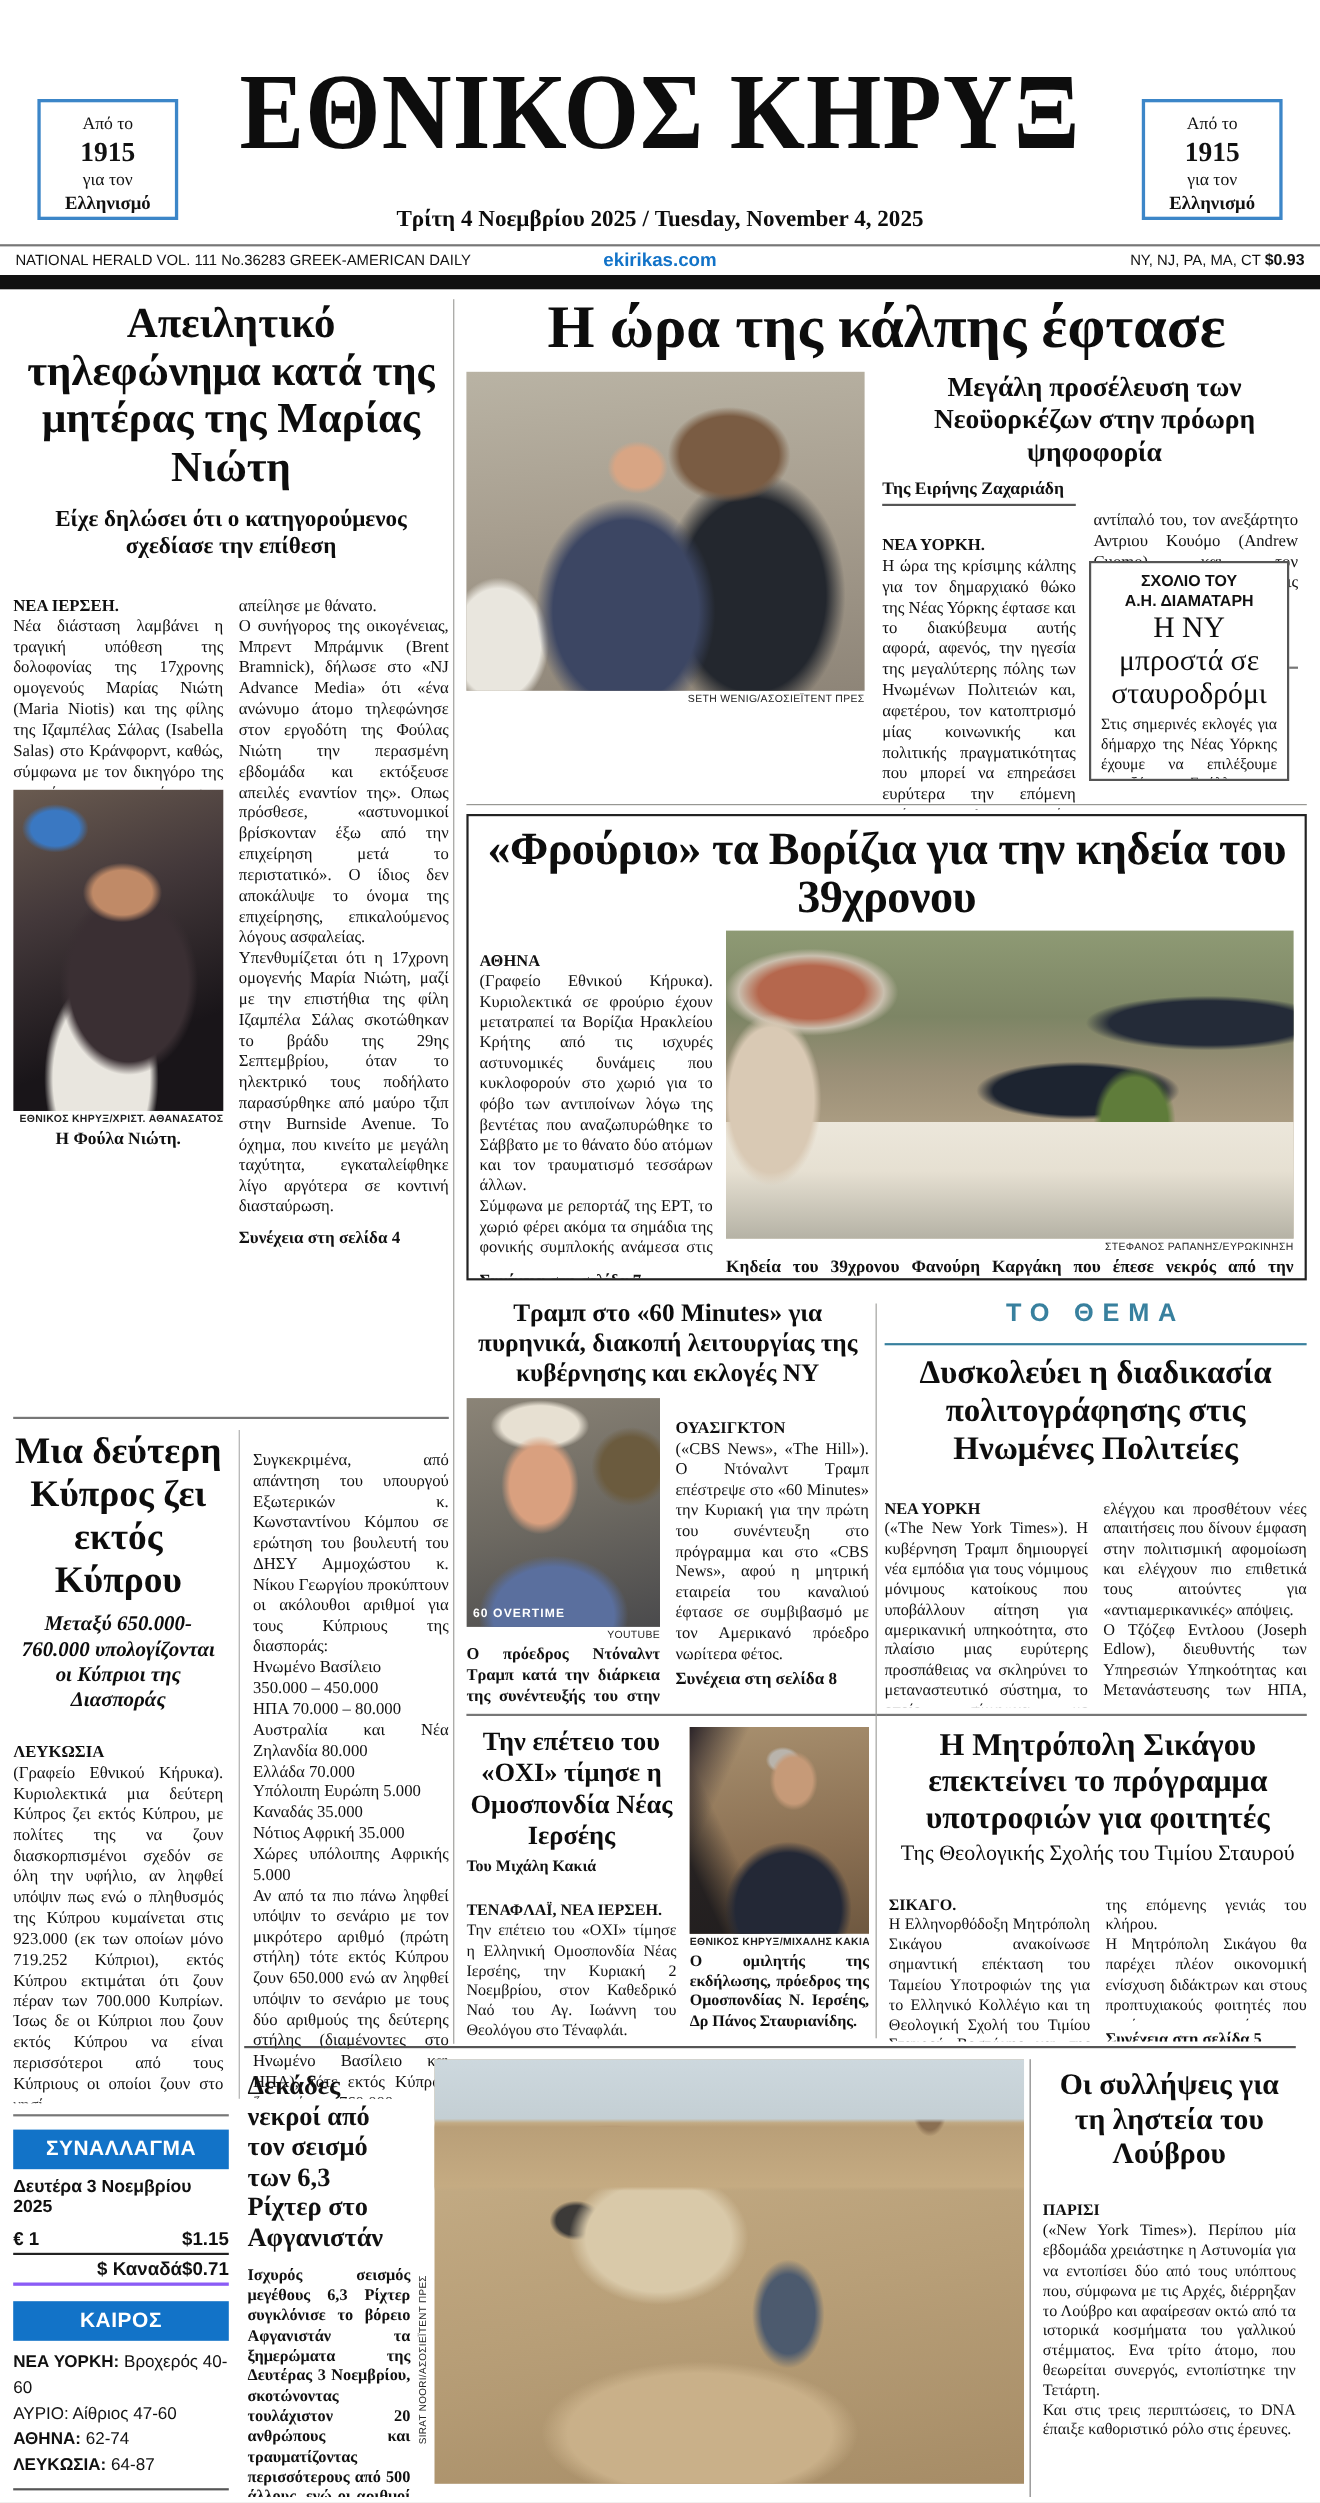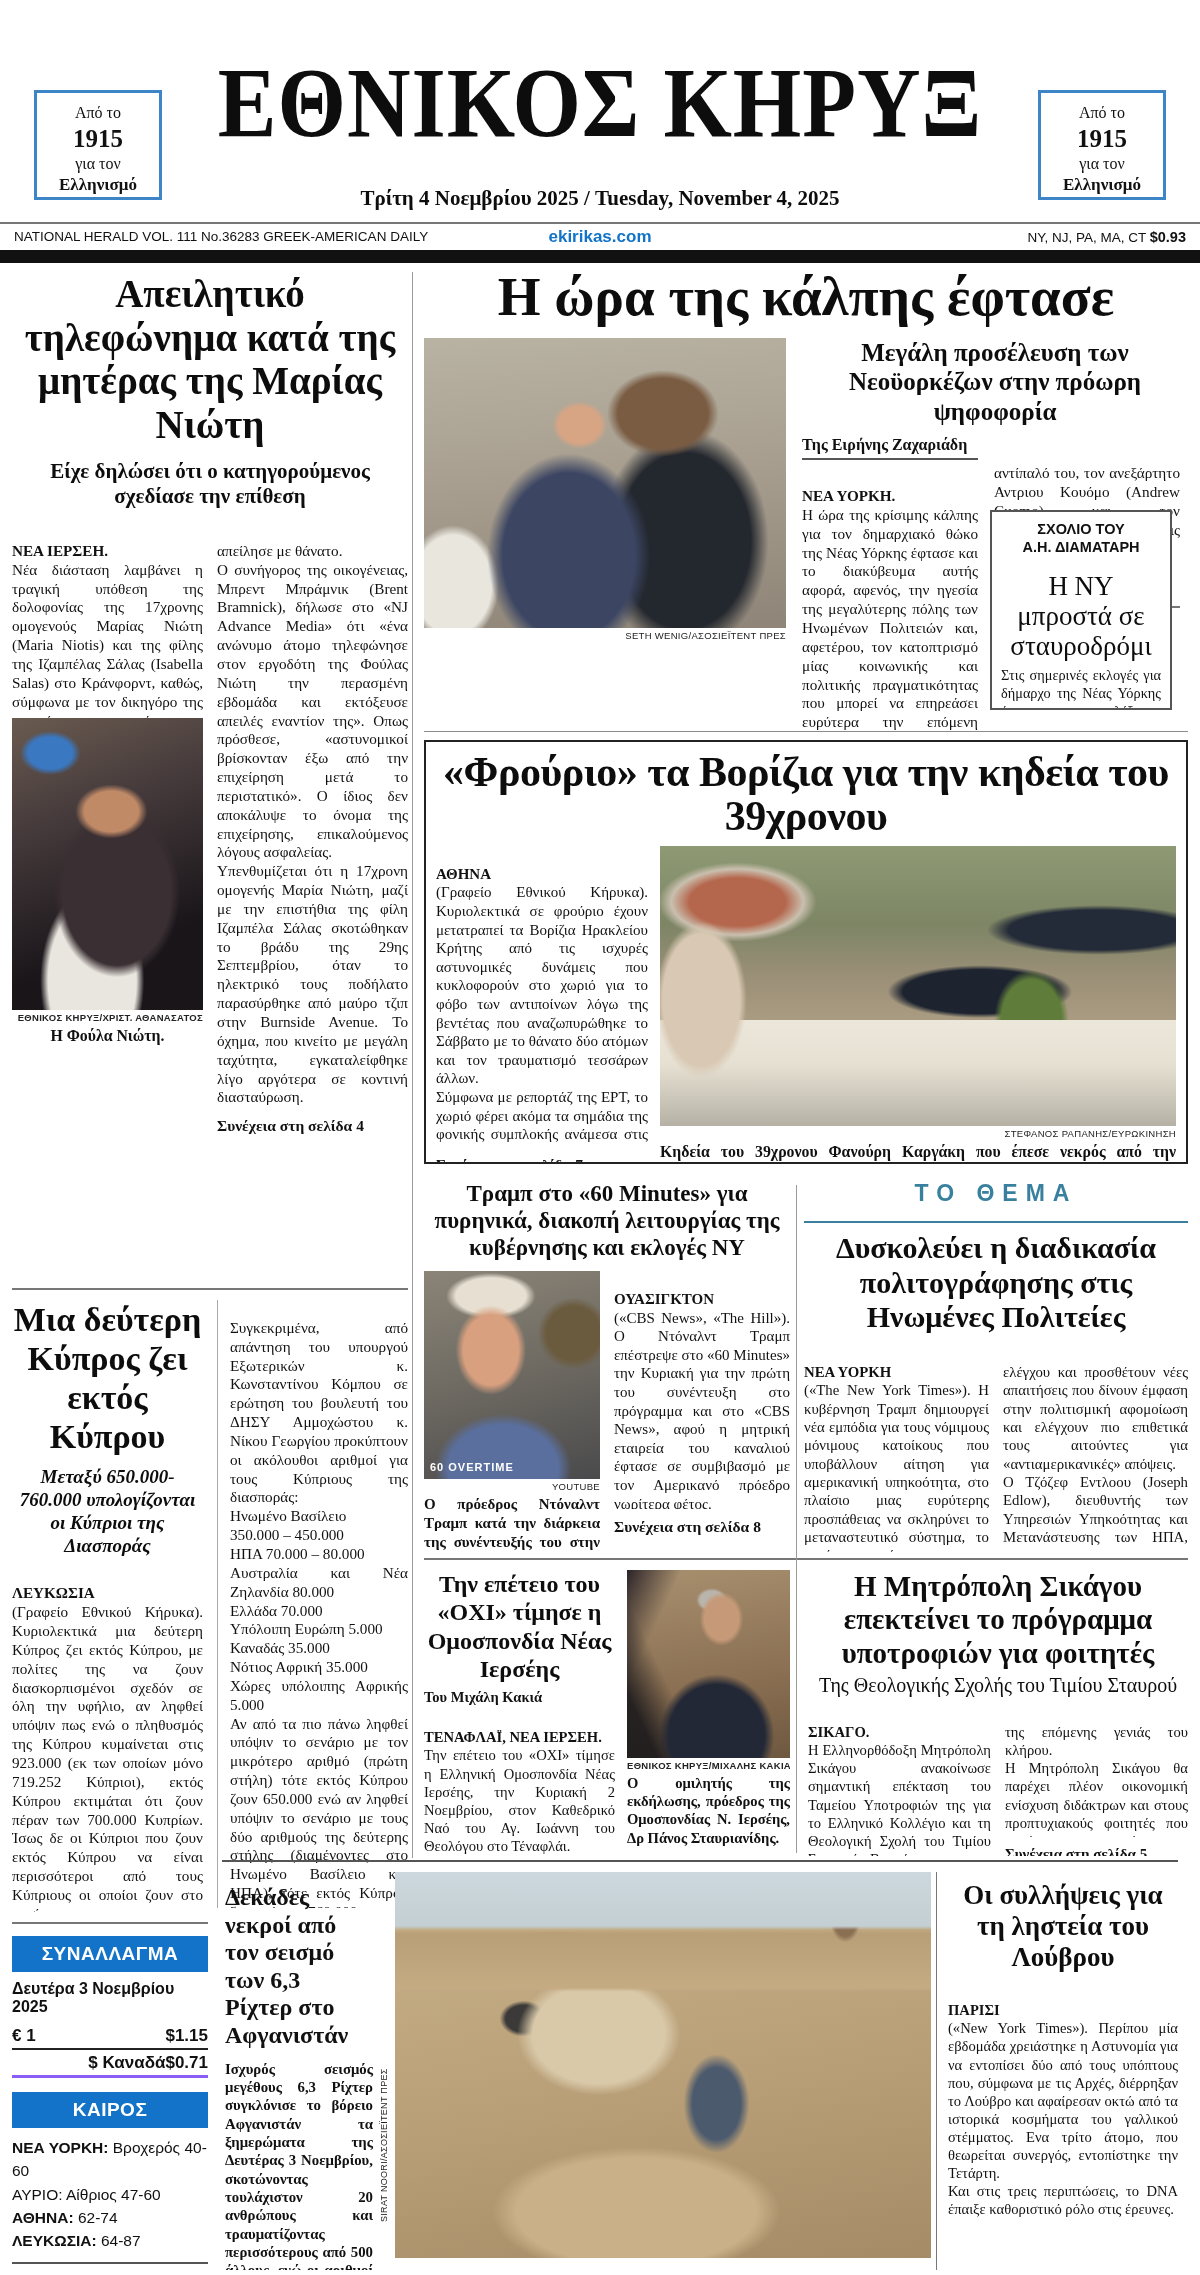--- a/index.html
+++ b/index.html
@@ -174,21 +174,21 @@
         </div>
       </div>
     </div>
   </div>
 
   <div class="abs clip" style="left:990px;top:510px;width:182px;height:200px;border:2px solid #555;background:#fff;padding:8px 9px;box-sizing:border-box;text-align:center">
     <div class="sans" style="font-weight:bold;font-size:14.5px;line-height:1.25">
       <div>ΣΧΟΛΙΟ ΤΟΥ</div>
       <div>Α.Η. ΔΙΑΜΑΤΑΡΗ</div>
     </div>
-    <div class="hl" style="font-size:27px;font-weight:normal;line-height:1.1;margin-top:16px">Η ΝΥ μπροστά σε σταυροδρόμι</div>
+    <div class="hl" style="font-size:27px;font-weight:normal;line-height:1.1;margin-top:0">Η ΝΥ μπροστά σε σταυροδρόμι</div>
     <div class="body-txt" style="font-size:14.3px;margin-top:6px">Στις σημερινές εκλογές για δήμαρχο της Νέας Υόρκης έχουμε να επιλέξουμε μεταξύ της Σκύλλας και της Χάρυβδης.</div>
 
   </div>
 
   <div class="hrule" style="left:424px;top:731px;width:764px"></div>
 
   <div class="abs clip" style="left:424px;top:740px;width:764px;height:424px;border:2px solid #222;box-sizing:border-box;padding:8px 10px">
     <div class="hl" style="font-size:42px;line-height:1.05;letter-spacing:-.5px">«Φρούριο» τα Βορίζια για την κηδεία του 39χρονου</div>
     <div class="colflex" style="gap:12px;margin-top:8px">
       <div style="width:212px;display:flex;flex-direction:column">

